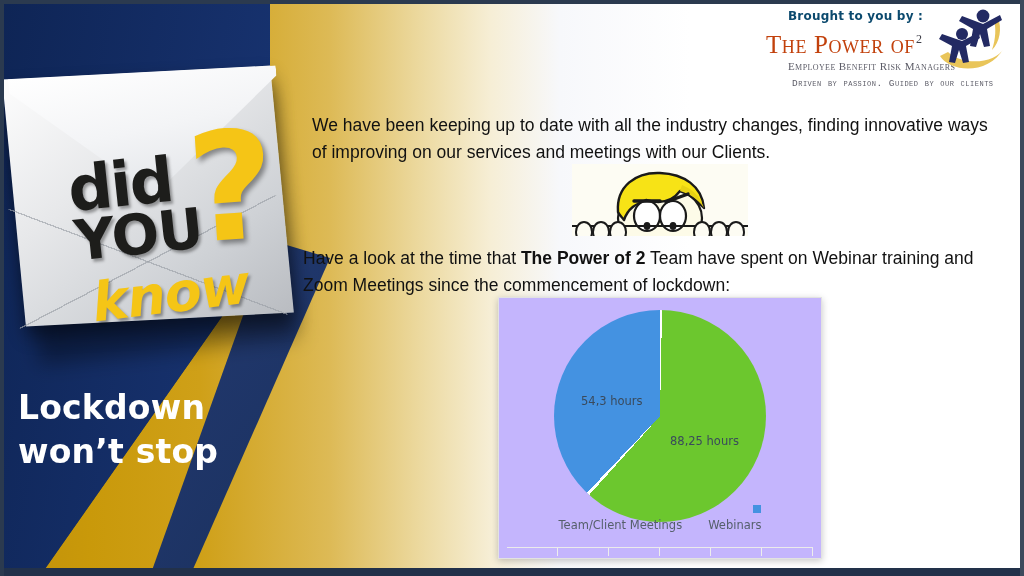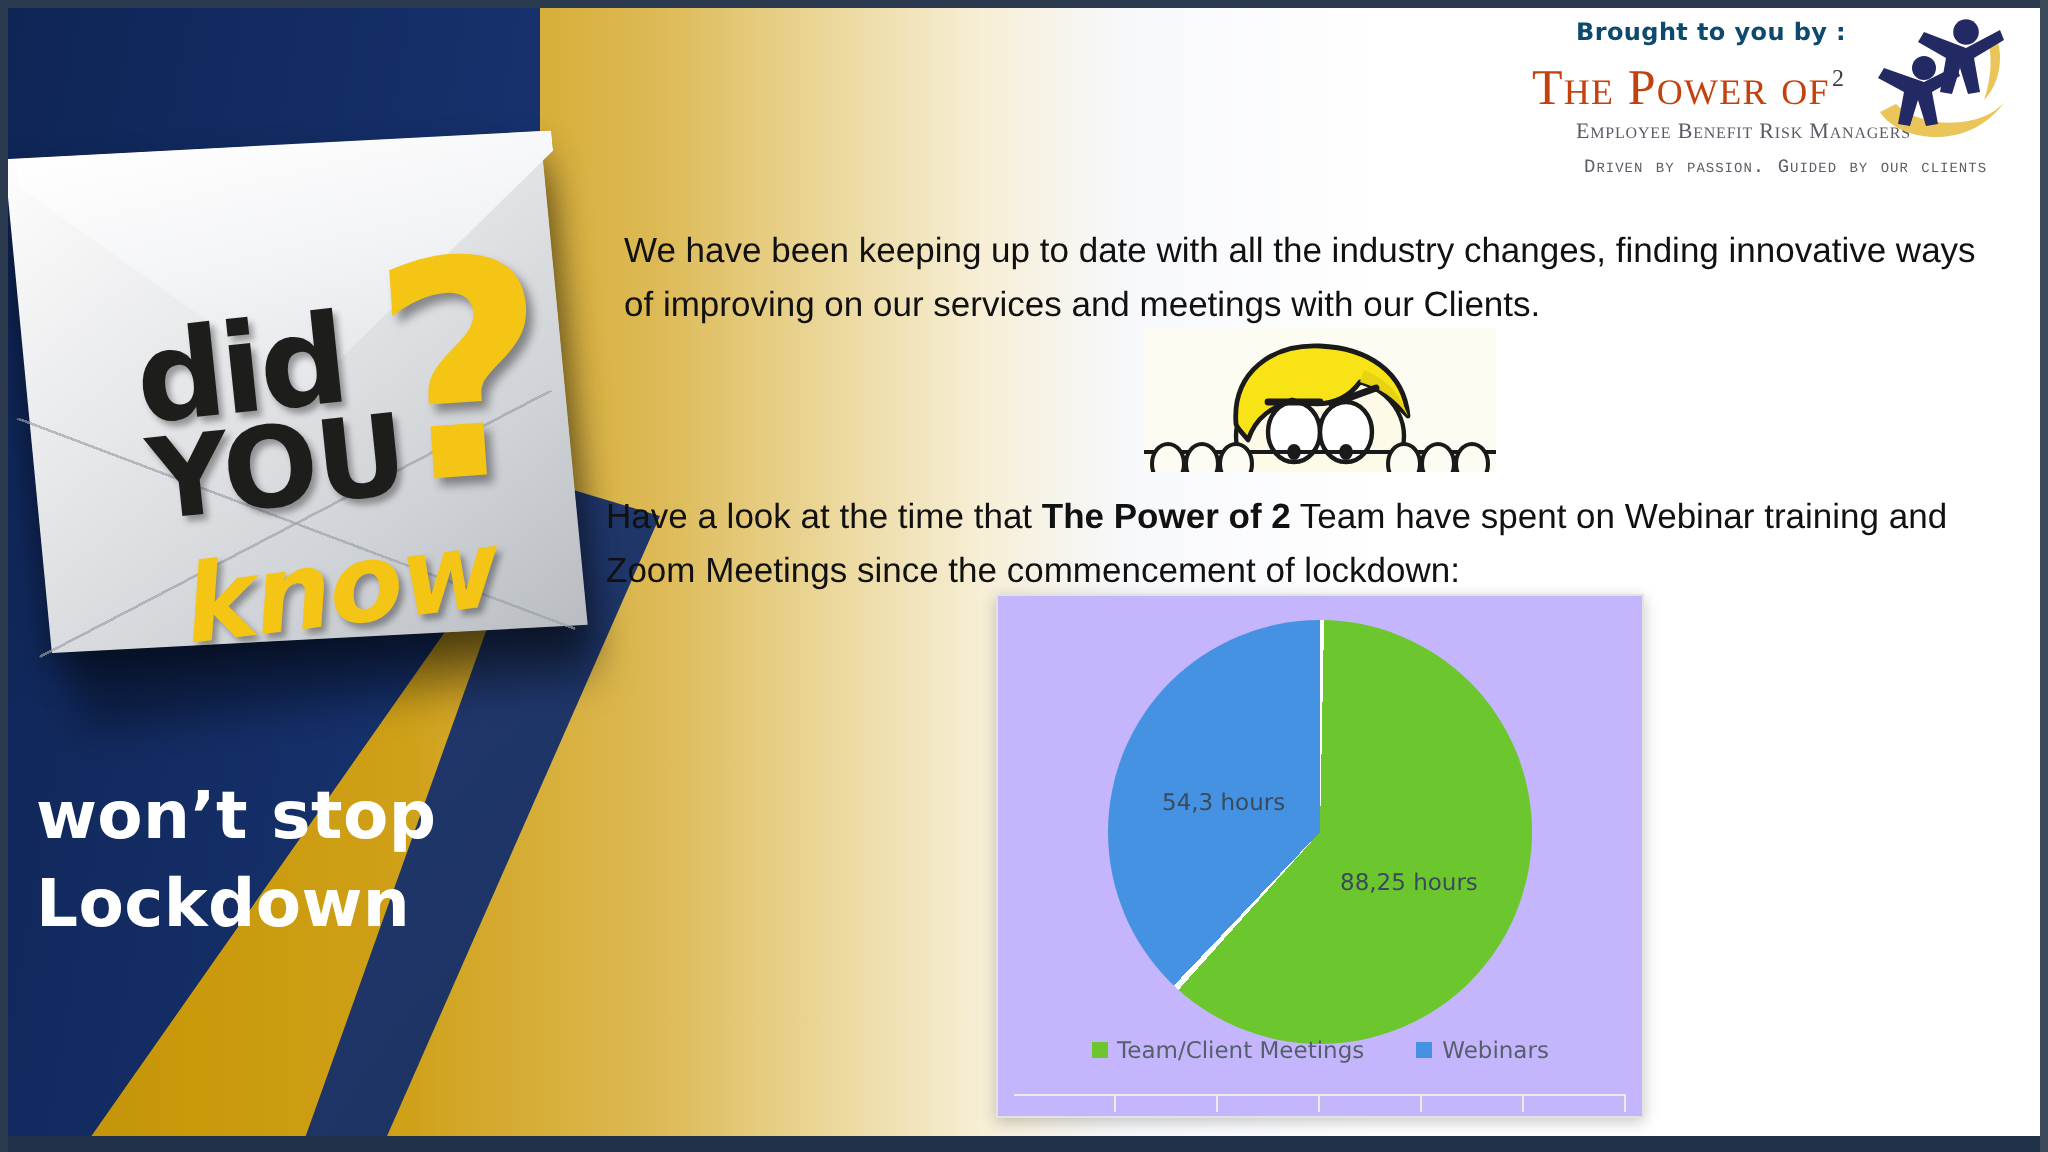--- a/index.html
+++ b/index.html
@@ -189,21 +189,21 @@
   .pie-lbl{
     position:absolute;font-family:"DejaVu Sans",sans-serif;
     font-size:11.5px;color:#3a4a5c;white-space:nowrap;
   }
   .pie-lbl.blue{left:27px;top:84px;}
   .pie-lbl.green{left:116px;top:124px;}
   .legend{
     position:absolute;left:0;bottom:26px;width:322px;
     display:flex;justify-content:center;gap:26px;align-items:center;
   }
-  .lg{display:flex;align-items:center;gap:5px;}
+  .lg{display:flex;align-items:flex-end;gap:5px;flex-direction:column;}
   .lg-sw{width:8px;height:8px;display:inline-block;}
   .lg-tx{font-family:"DejaVu Sans",sans-serif;font-size:11.5px;color:#555f6b;}
   .card-rule{
     position:absolute;left:8px;bottom:10px;width:306px;height:1px;background:#ebebeb;
   }
   .card-ticks{position:absolute;left:8px;bottom:2px;width:306px;height:8px;display:flex;}
   .card-ticks i{flex:1;border-right:1px solid #ededed;height:8px;}
 </style>
 </head>
 <body>
@@ -224,22 +224,22 @@
     <div class="env-flap"></div>
     <div class="dyk-text">
       <div class="w-qmark">?</div>
       <div class="w-did">did</div>
       <div class="w-you">YOU</div>
       <div class="w-know">know</div>
     </div>
   </div>
 
   <div class="lockdown">
+    <div>Lockdown</div>
     <div>won’t stop</div>
-    <div>Lockdown</div>
   </div>
 
   <div class="brand">
     <div class="brand-tag">Brought to you by :</div>
     <div class="brand-name">The Power of</div>
     <div class="brand-sup">2</div>
     <div class="brand-sub">Employee Benefit Risk Managers</div>
     <div class="brand-line">Driven by passion. Guided by our clients</div>
     <div class="brand-mark">
       <svg viewBox="0 0 74 74" width="74" height="74">

